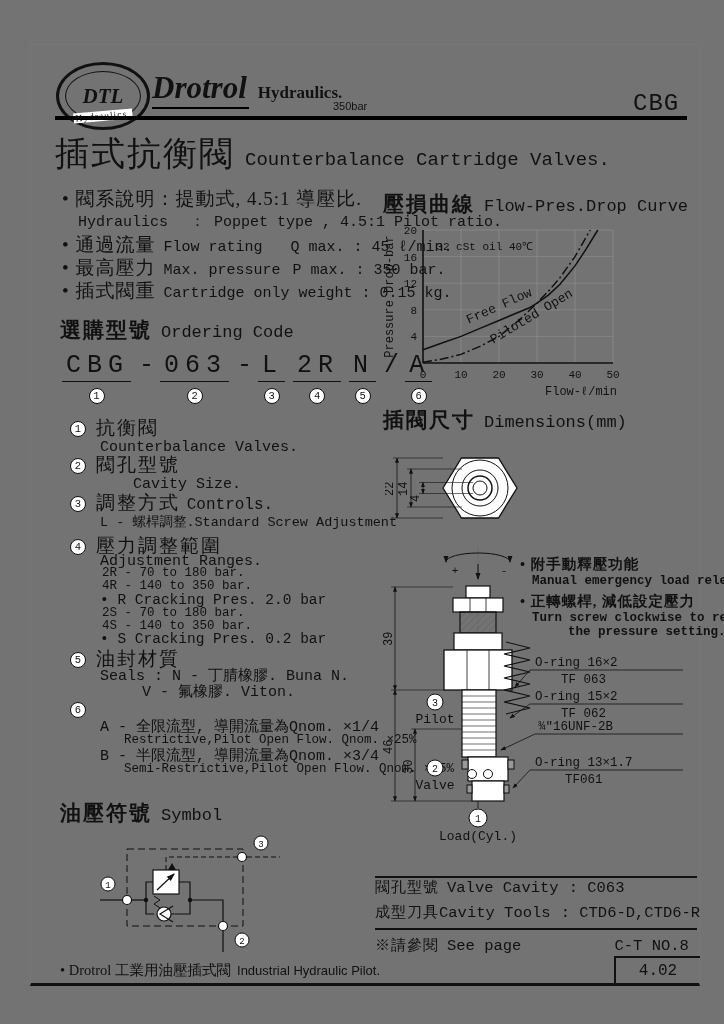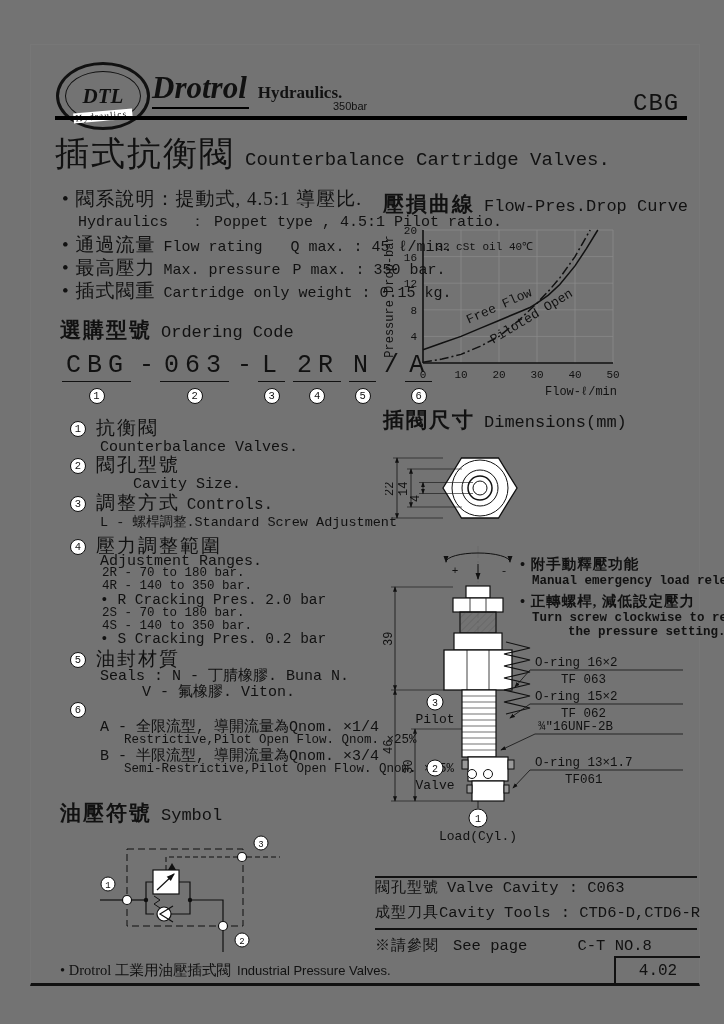--- a/index.html
+++ b/index.html
@@ -259,21 +259,21 @@
     <polyline points="75,72 62,80 75,88" fill="none" stroke="#111" stroke-width="1.2"></polyline>
     <polyline points="73,80 92,80 92,66" fill="none" stroke="#111" stroke-width="1.2"></polyline>
     <circle cx="92" cy="66" r="2.2" fill="#111"></circle>
     <polyline points="92,66 125,66 125,87.5" fill="none" stroke="#111" stroke-width="1.2"></polyline>
     <polyline points="68,36 68,23 139,23" fill="none" stroke="#111" stroke-width="1" stroke-dasharray="5 3"></polyline>
     <path d="M74,29 L78,36 L70,36 z" fill="#111"></path>
   </svg>
 
   <div class="abs footer">
     <span class="footer-zh zh">• Drotrol 工業用油壓插式閥</span>
-    <span class="footer-en sans">Industrial Pressure Valves.</span>
+    <span class="footer-en sans">Industrial Hydraulic Pilot.</span>
   </div>
   <div class="abs pagebox mono">
     <span>4.02</span>
   </div>
 
   <div class="abs sect" style="left:383px;top:406px;">
     <span class="sect-zh zh">插閥尺寸</span>
     <span class="sect-en mono">Dimensions(mm)</span>
   </div>
 
@@ -417,19 +417,19 @@
       <span class="czh zh">閥孔型號</span>
       <span class="cen">Valve Cavity</span>
       <span class="cen" style="margin-left:10px;">: C063</span>
     </div>
     <div class="crow">
       <span class="czh zh">成型刀具</span>
       <span class="cen">Cavity Tools</span>
       <span class="cen" style="margin-left:10px;">: CTD6-D,CTD6-R</span>
     </div>
     <div class="ctable-line"></div>
-    <div class="crow" style="margin-top:6px;gap:6px;">
+    <div class="crow" style="margin-top:6px;">
       <span class="czh zh">※請參閱</span>
       <span class="cen">See page</span>
-      <span class="cen" style="margin-left:44px;">C-T NO.8</span>
+      <span class="cen" style="margin-left:93px;">C-T NO.8</span>
     </div>
   </div>
 </div>
 
 </body></html>

